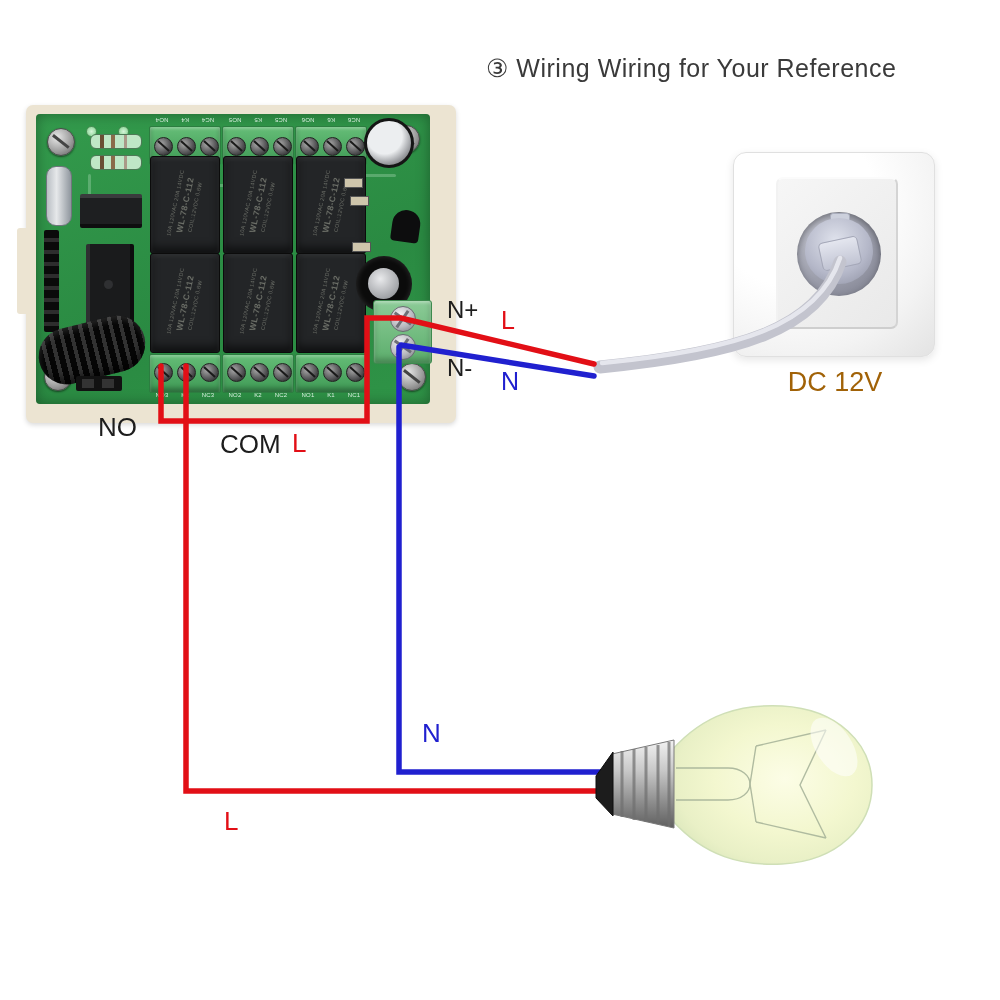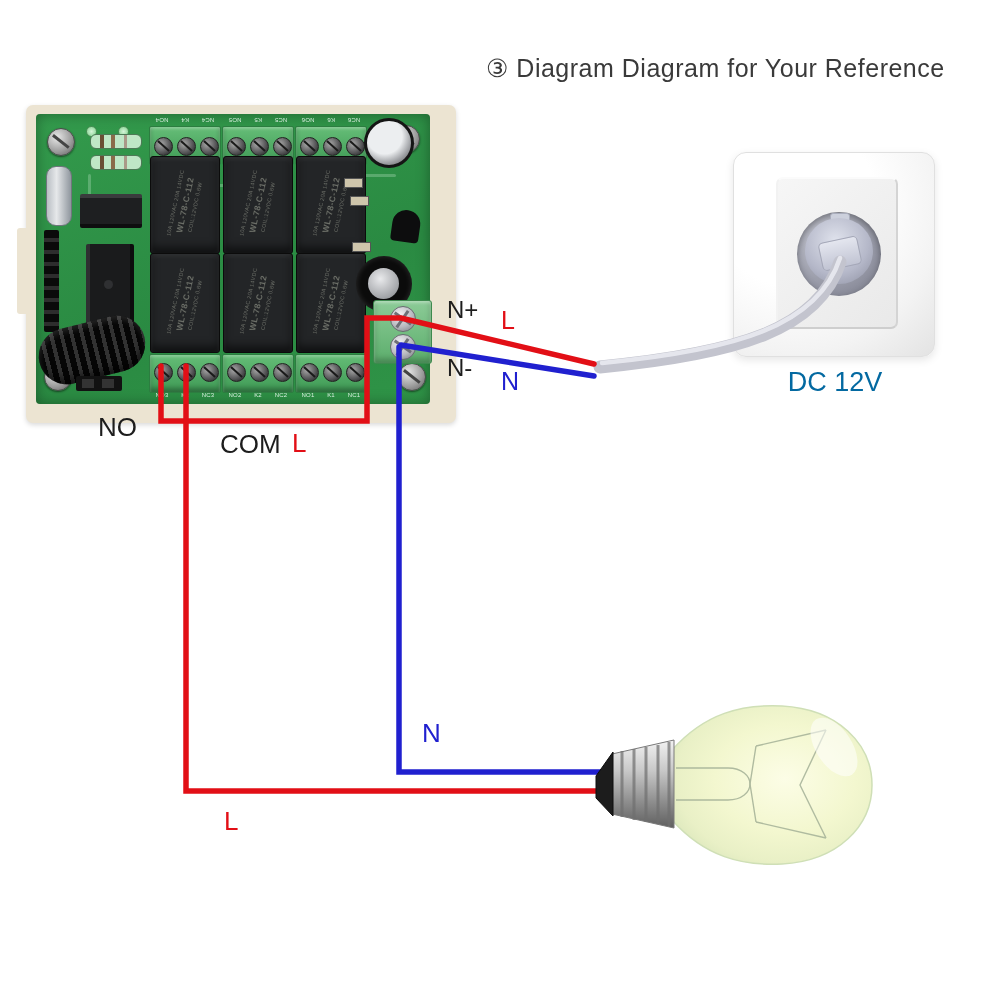--- a/index.html
+++ b/index.html
@@ -94,30 +94,30 @@
           box-shadow:inset 0 3px 7px rgba(0,0,0,.35);}
   #plug{left:71px;top:65px;width:68px;height:66px;border-radius:50%;
         background:radial-gradient(circle at 45% 35%,#e0e3ed,#b5b8c9 58%,#979aab 88%);}
   #plugtab{left:96px;top:60px;width:18px;height:10px;background:#ccd0dc;border-radius:3px;border:1px solid #a9adbc;}
   #plugcore{left:86px;top:86px;width:38px;height:27px;border-radius:5px;transform:rotate(-12deg);
             background:linear-gradient(#e4e6ef,#c1c4d3);border:1px solid #a5a8b8;}
 
   
   .lab{position:absolute;font-size:26px;color:#1d1d1d;z-index:6;white-space:nowrap;}
   .red{color:#e20f16;} .blue{color:#2020cf;}
-  #lab-psu{left:775px;top:367px;width:120px;text-align:center;font-size:27px;color:#0369a1;}
+  #lab-psu{left:775px;top:367px;width:120px;text-align:center;font-size:27px;color:#a16207;}
 
   svg.overlay{position:absolute;left:0;top:0;z-index:5;pointer-events:none;}
 </style>
 </head>
 <body>
 
 <div id="stage">
 
-  <div class="abs" id="title">③ Diagram Diagram for Your Reference</div>
+  <div class="abs" id="title">③ Wiring Wiring for Your Reference</div>
 
   <div class="abs" id="backing"></div>
   <div class="abs" id="backing-tab"></div>
   <div class="abs" id="pcb">
 
     <div class="trace" style="left:150px;top:70px;width:60px;height:3px;"></div>
     <div class="trace" style="left:52px;top:60px;width:3px;height:40px;"></div>
     <div class="trace" style="left:300px;top:150px;width:3px;height:50px;"></div>
     <div class="trace" style="left:320px;top:60px;width:40px;height:3px;"></div>
   </div>

